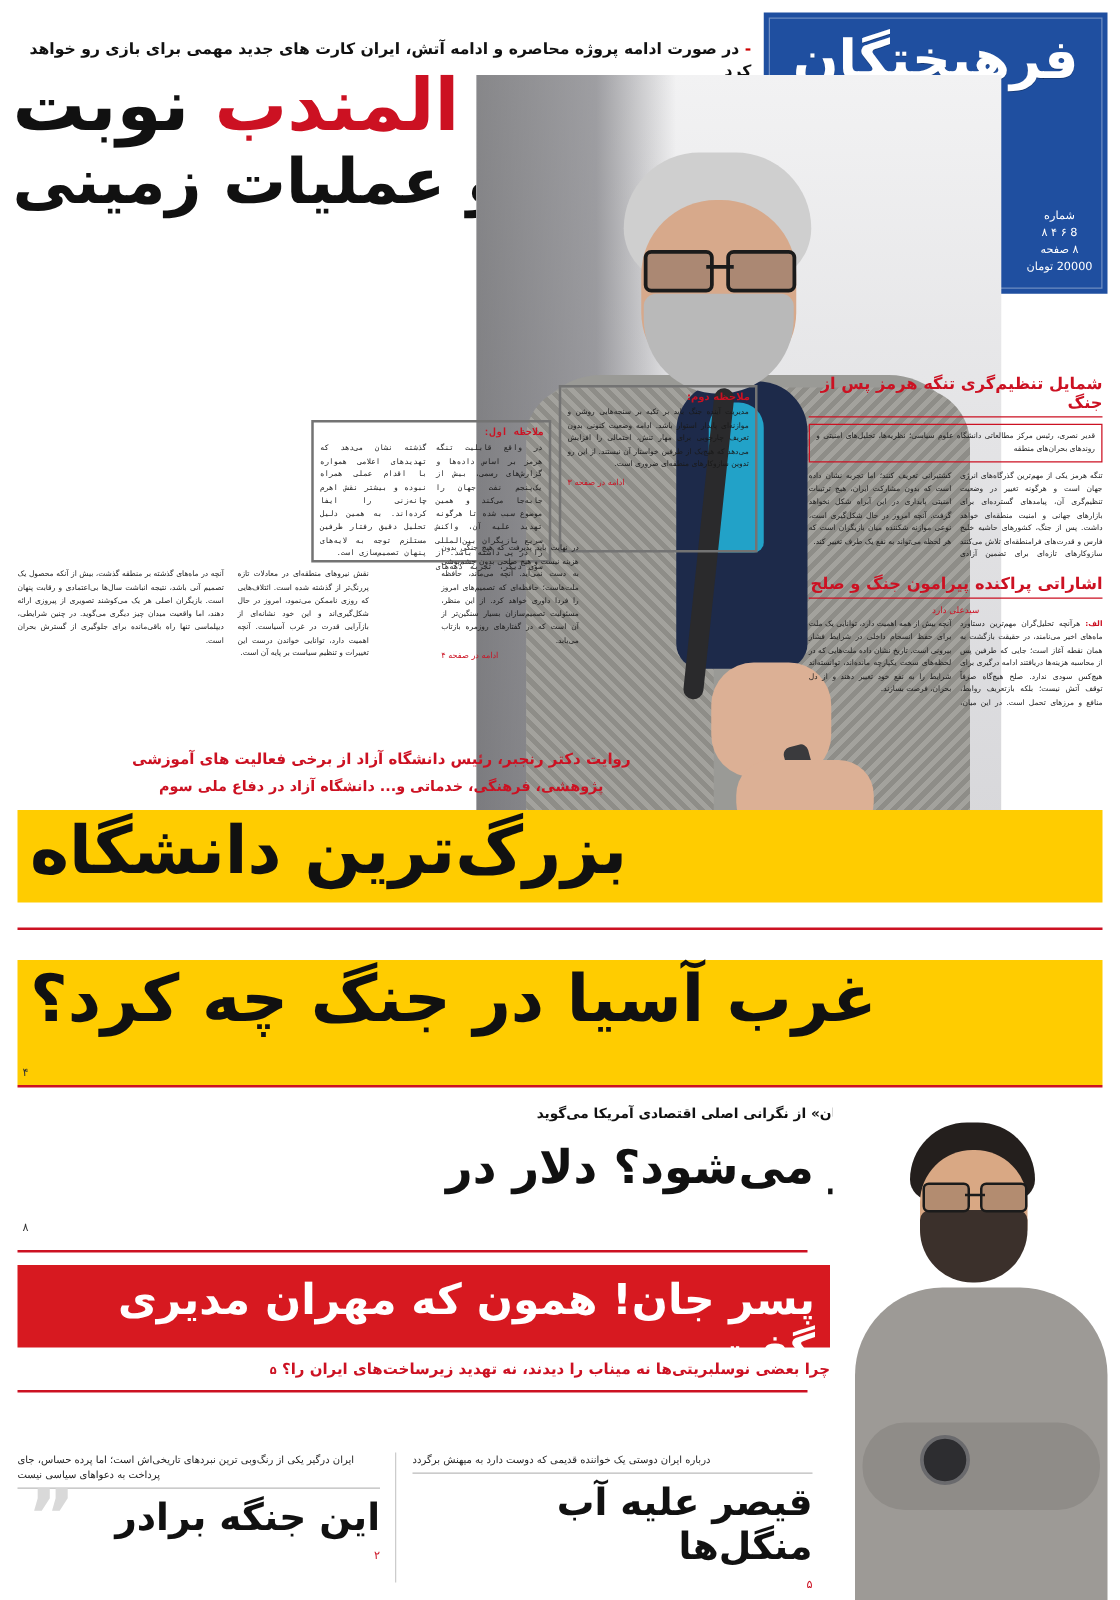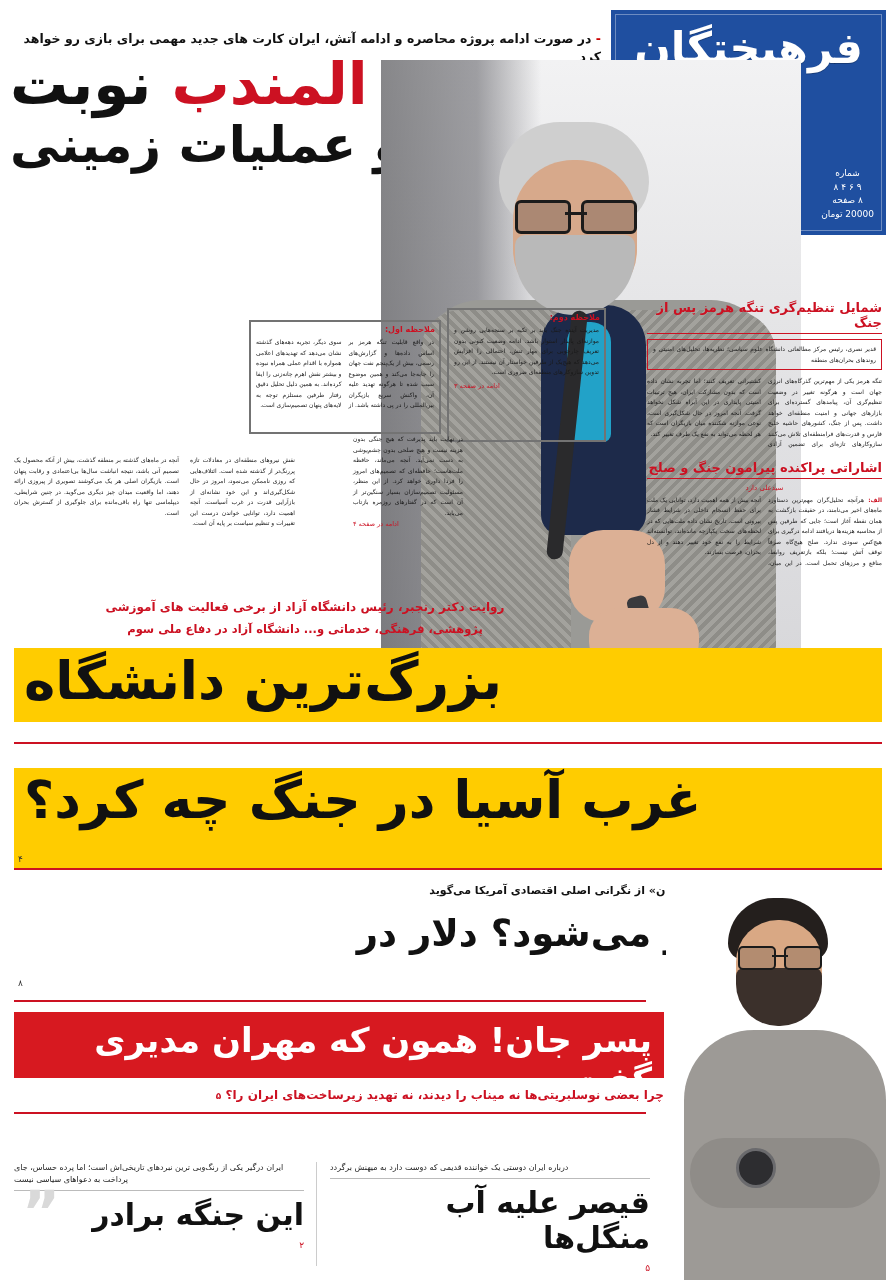--- a/index.html
+++ b/index.html
@@ -492,21 +492,21 @@
     <div class="masthead-meta">
       <div class="meta-col">
         <div>چهارشنبه</div>
         <div>۲ اردیبهشت ۱۴۰۵</div>
         <div>۴ ذی‌قعده ۱۴۴۷</div>
         <div>۲۲ آوریل ۲۰۲۶</div>
       </div>
       <div class="meta-sep"></div>
       <div class="meta-col">
         <div>شماره</div>
-        <div>۹ ۶ ۴ ۸</div>
+        <div>8 ۶ ۴ ۸</div>
         <div>۸ صفحه</div>
         <div>20000 تومان</div>
       </div>
     </div>
   </div>
 
   <div class="top-kicker">
     <span class="dash">-</span>
     <span>در صورت ادامه پروژه محاصره و ادامه آتش، ایران کارت های جدید مهمی برای بازی رو خواهد کرد</span>
   </div>
@@ -558,21 +558,21 @@
   </div>
 
   <div class="note-box" style="top:308px; right:290px; width:155px; height:130px;">
     <div class="note-head">ملاحظه دوم:</div>
     <div class="note-body">
       <div class="tiny-rtl">مدیریت آینده جنگ باید بر تکیه بر سنجه‌هایی روشن و موازنه‌ای پایدار استوار باشد. ادامه وضعیت کنونی بدون تعریف چارچوبی برای مهار تنش، احتمالی را افزایش می‌دهد که هیچ‌یک از طرفین خواستار آن نیستند. از این رو تدوین سازوکارهای منطقه‌ای ضروری است.</div>
     </div>
     <div class="note-more">ادامه در صفحه ۳</div>
   </div>
 
-  <div class="note-box" style="top:320px; right:455px; width:188px; height:110px;">
+  <div class="note-box" style="top:336px; right:455px; width:188px; height:110px;font-family:Liberation Mono, monospace;">
     <div class="note-head">ملاحظه اول:</div>
     <div class="note-body">
       <div class="tiny-rtl c2">در واقع قابلیت تنگه هرمز بر اساس داده‌ها و گزارش‌های رسمی، بیش از یک‌پنجم نفت جهان را جابه‌جا می‌کند و همین موضوع سبب شده تا هرگونه تهدید علیه آن، واکنش سریع بازیگران بین‌المللی را در پی داشته باشد. از سوی دیگر، تجربه دهه‌های گذشته نشان می‌دهد که تهدیدهای اعلامی همواره با اقدام عملی همراه نبوده و بیشتر نقش اهرم چانه‌زنی را ایفا کرده‌اند. به همین دلیل تحلیل دقیق رفتار طرفین مستلزم توجه به لایه‌های پنهان تصمیم‌سازی است.</div>
     </div>
   </div>
 
   <div style="position:absolute; top:455px; left:14px; width:165px;">
     <div class="tiny-rtl">آنچه در ماه‌های گذشته بر منطقه گذشت، بیش از آنکه محصول یک تصمیم آنی باشد، نتیجه انباشت سال‌ها بی‌اعتمادی و رقابت پنهان است. بازیگران اصلی هر یک می‌کوشند تصویری از پیروزی ارائه دهند، اما واقعیت میدان چیز دیگری می‌گوید. در چنین شرایطی، دیپلماسی تنها راه باقی‌مانده برای جلوگیری از گسترش بحران است.</div>
   </div>
   <div style="position:absolute; top:455px; left:190px; width:105px;">

